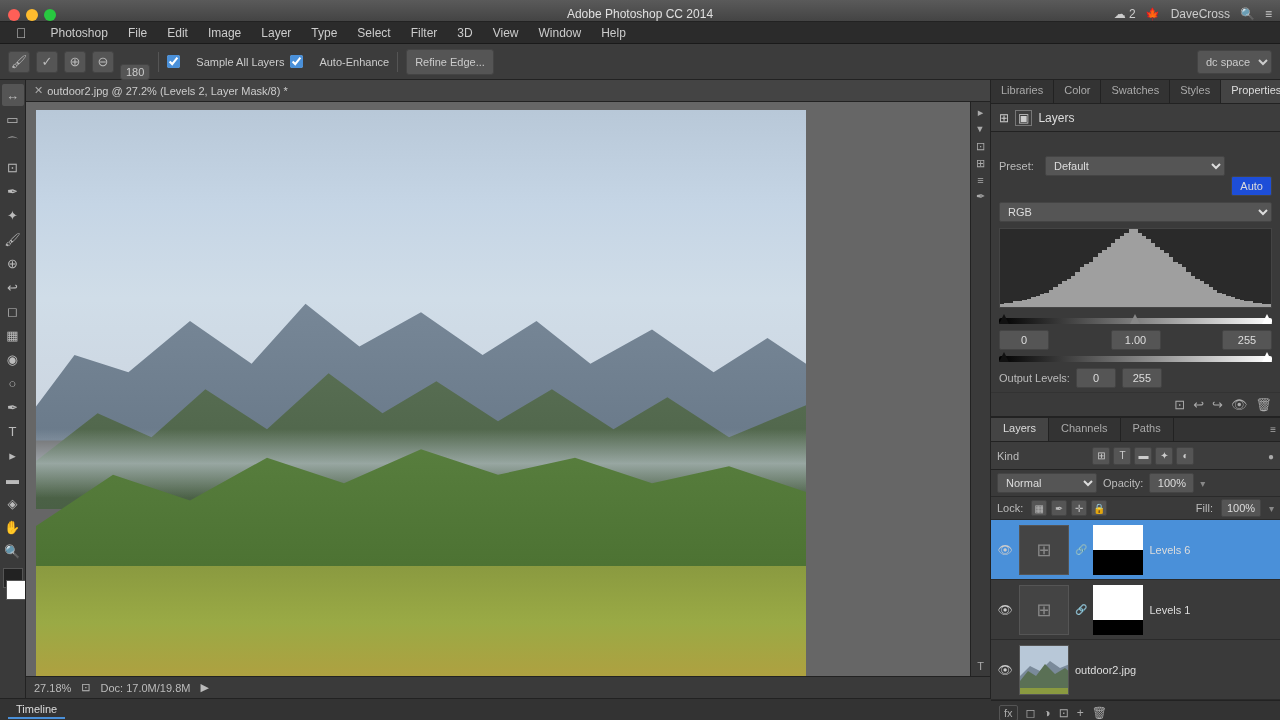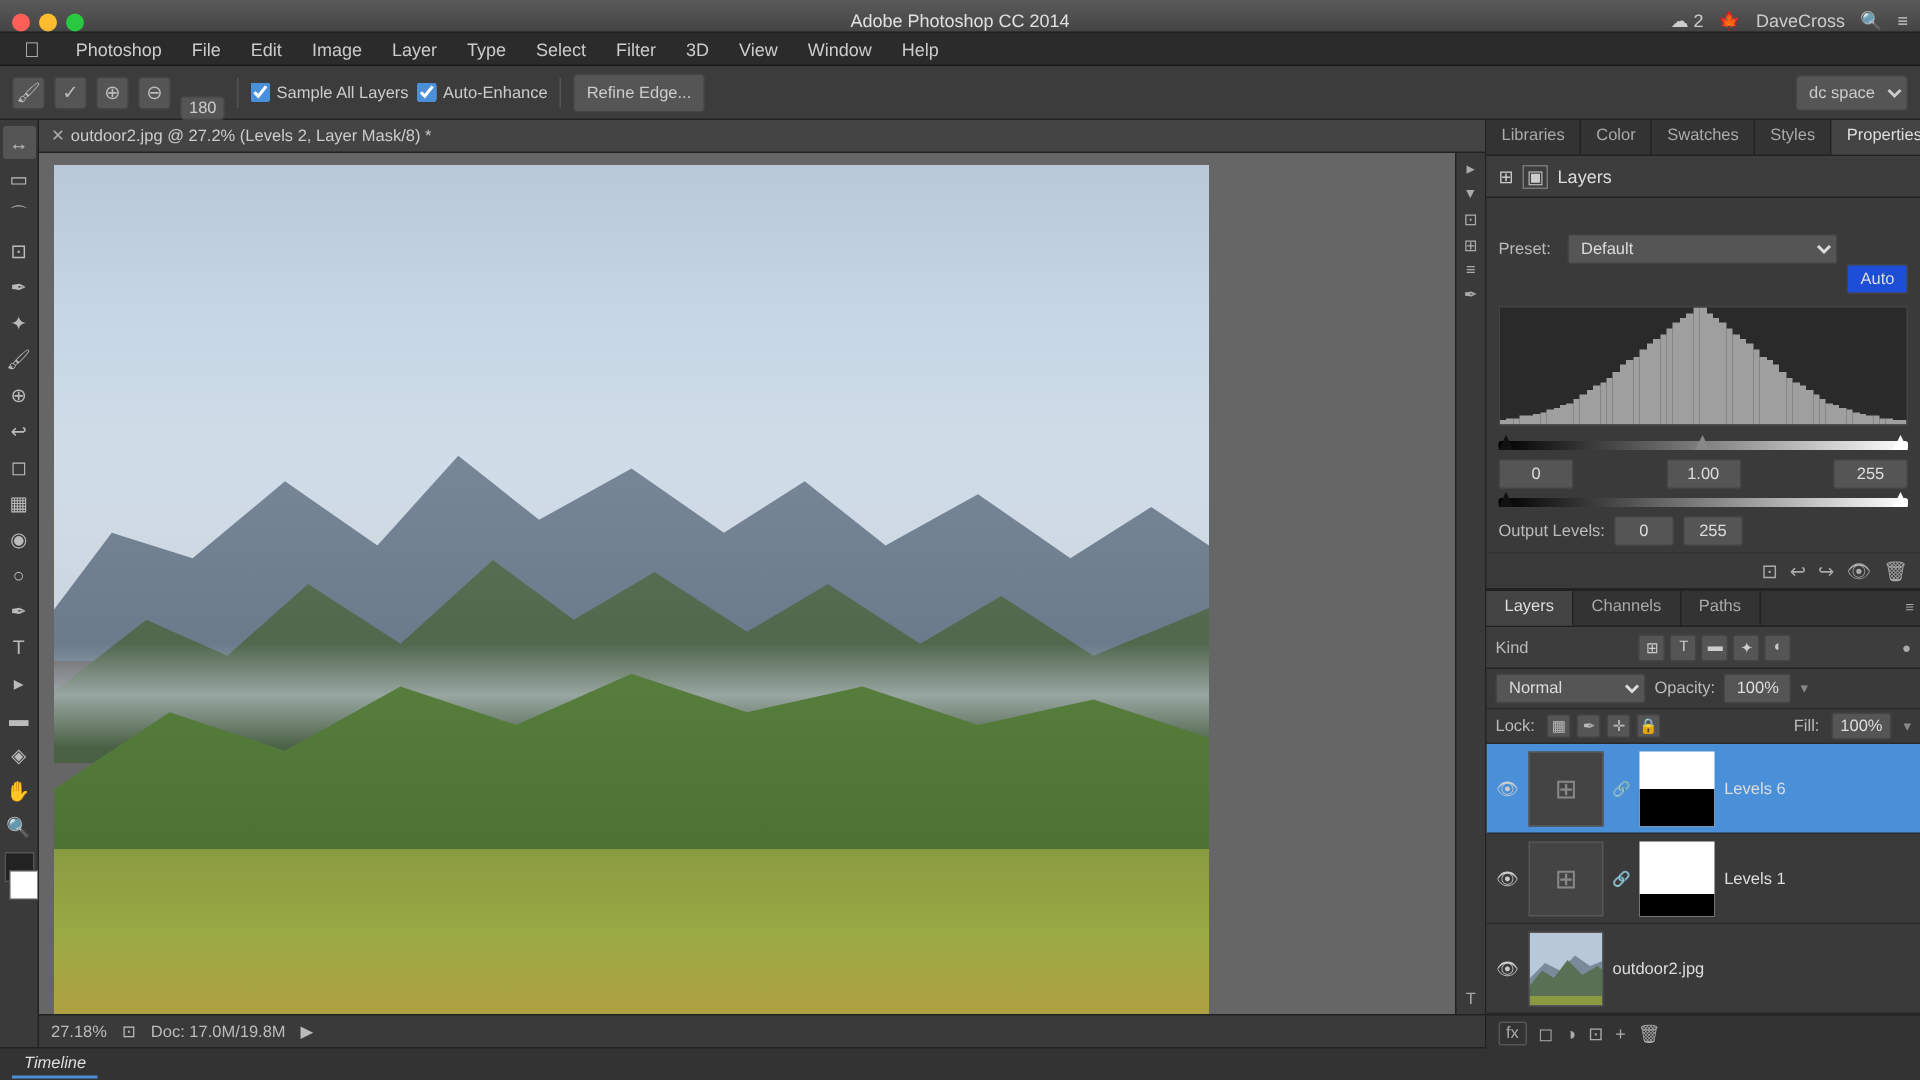--- a/index.html
+++ b/index.html
@@ -53,21 +53,21 @@
       background: #555;
       border: 1px solid #444;
       border-radius: 3px;
       color: #ccc;
       font-size: 11px;
       cursor: pointer;
       display: flex;
       align-items: center;
       gap: 4px;
     }
-    .toolbar-checkbox { display: flex; align-items: center; gap: 4px; font-size: 11px; color: #ccc; }
+    .toolbar-checkbox { display: flex; align-items: center; gap: 16px; font-size: 11px; color: #ccc; }
     .toolbar-checkbox input { accent-color: #4a90d9; }
     .size-badge {
       background: #555;
       border: 1px solid #444;
       border-radius: 3px;
       padding: 1px 5px;
       font-size: 11px;
       color: #ccc;
     }
     .toolbar-divider { width: 1px; height: 20px; background: #555; margin: 0 2px; }
@@ -526,21 +526,21 @@
     
     .bottom-tab-bar {
       height: 22px;
       background: #333;
       display: flex;
       align-items: center;
       padding: 0 8px;
       border-top: 1px solid #222;
     }
     .bottom-tab { font-size: 11px; color: #bbb; padding: 2px 8px; cursor: pointer; }
-    .bottom-tab.active { color: #ddd; border-bottom: 2px solid #4a90d9; font-style: italic; }
+    .bottom-tab.active { color: #ddd; border-bottom: 2px solid #4a90d9; }
   </style>
 </head>
 <body>
 
 <div class="titlebar">
   <div class="titlebar-buttons">
     <button class="tb-btn tb-close"></button>
     <button class="tb-btn tb-min"></button>
     <button class="tb-btn tb-max"></button>
   </div>
@@ -685,20 +685,25 @@
       </div>
 
       <div class="preset-row">
         <span class="preset-label">Preset:</span>
         <select class="preset-select">
           <option>Default</option>
         </select>
         <button class="auto-btn">Auto</button>
       </div>
 
+      <div class="channel-row">
+        <select class="channel-select">
+          <option>RGB</option>
+        </select>
+      </div>
 
       <div class="histogram-area">
         <div class="histogram-bars" id="hist-bars">
             <div style="flex: 1 1 0%; height: 3.63636%; background: rgba(180, 180, 180, 0.85);"></div>
             <div style="flex: 1 1 0%; height: 5.45455%; background: rgba(180, 180, 180, 0.85);"></div>
             <div style="flex: 1 1 0%; height: 5.45455%; background: rgba(180, 180, 180, 0.85);"></div>
             <div style="flex: 1 1 0%; height: 7.27273%; background: rgba(180, 180, 180, 0.85);"></div>
             <div style="flex: 1 1 0%; height: 7.27273%; background: rgba(180, 180, 180, 0.85);"></div>
             <div style="flex: 1 1 0%; height: 9.09091%; background: rgba(180, 180, 180, 0.85);"></div>
             <div style="flex: 1 1 0%; height: 10.9091%; background: rgba(180, 180, 180, 0.85);"></div>

